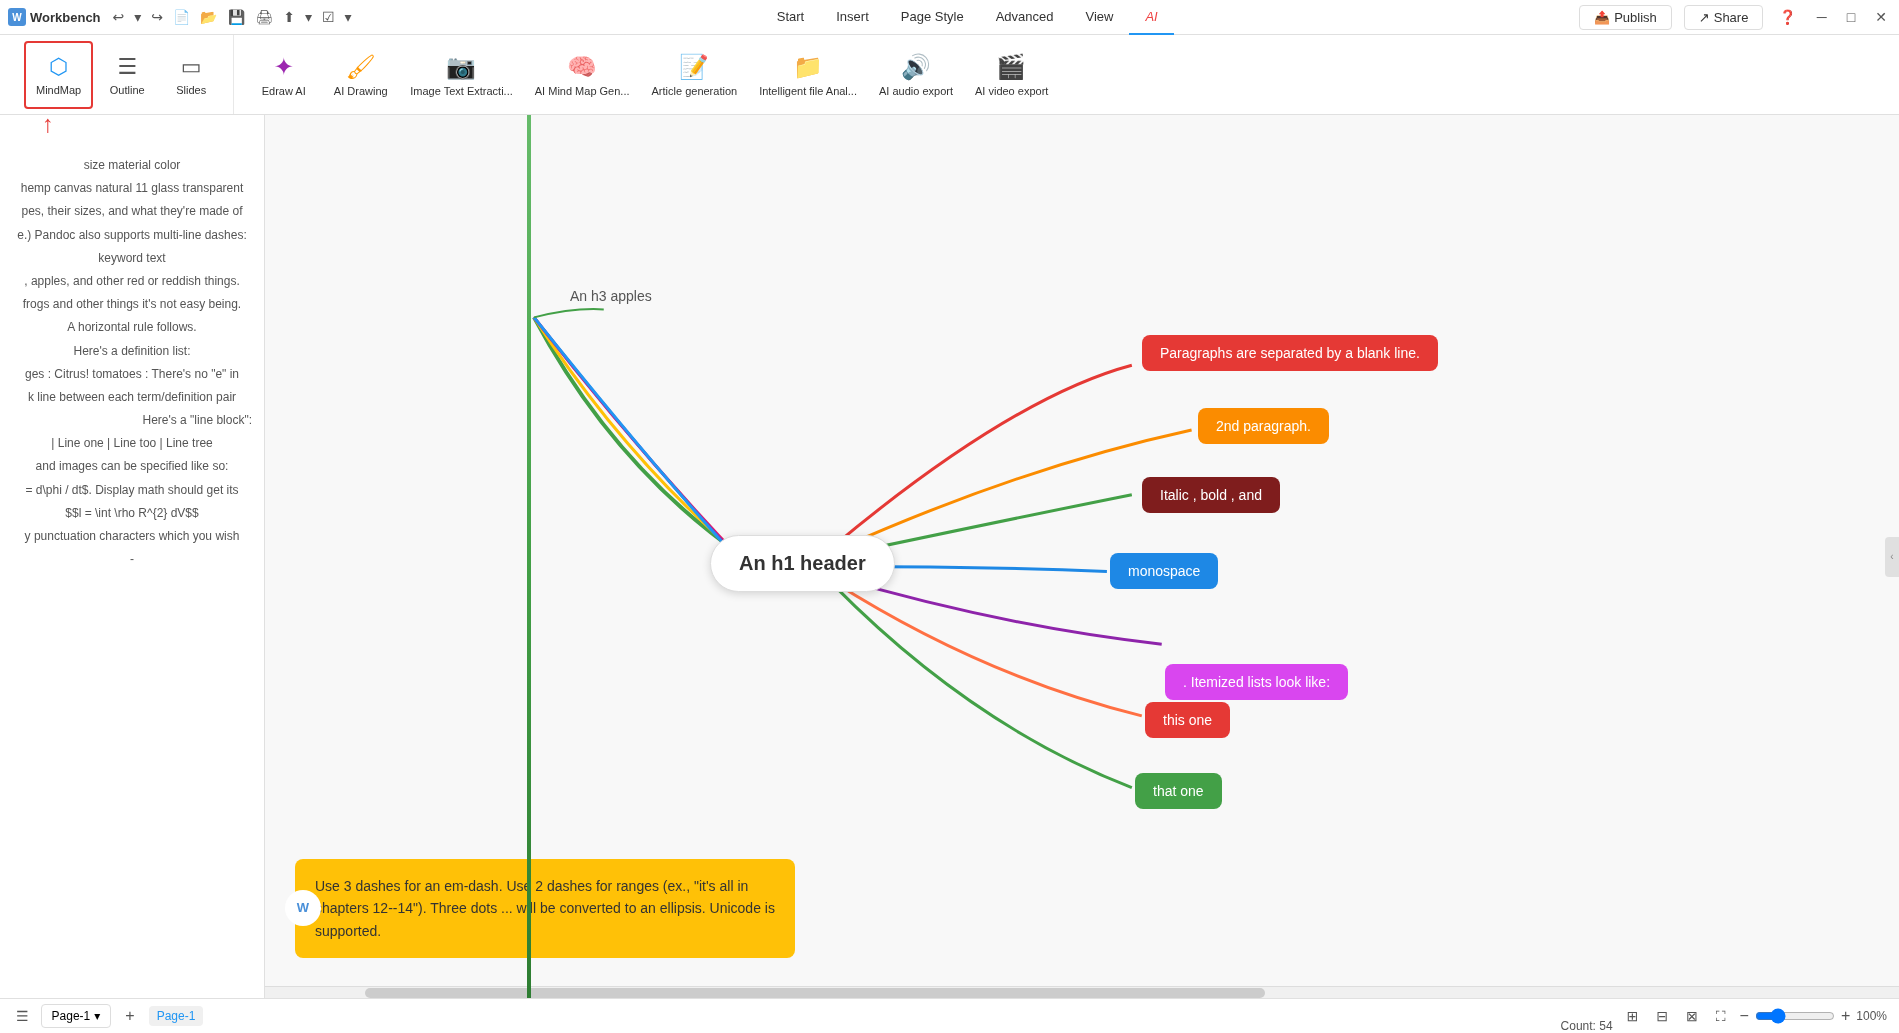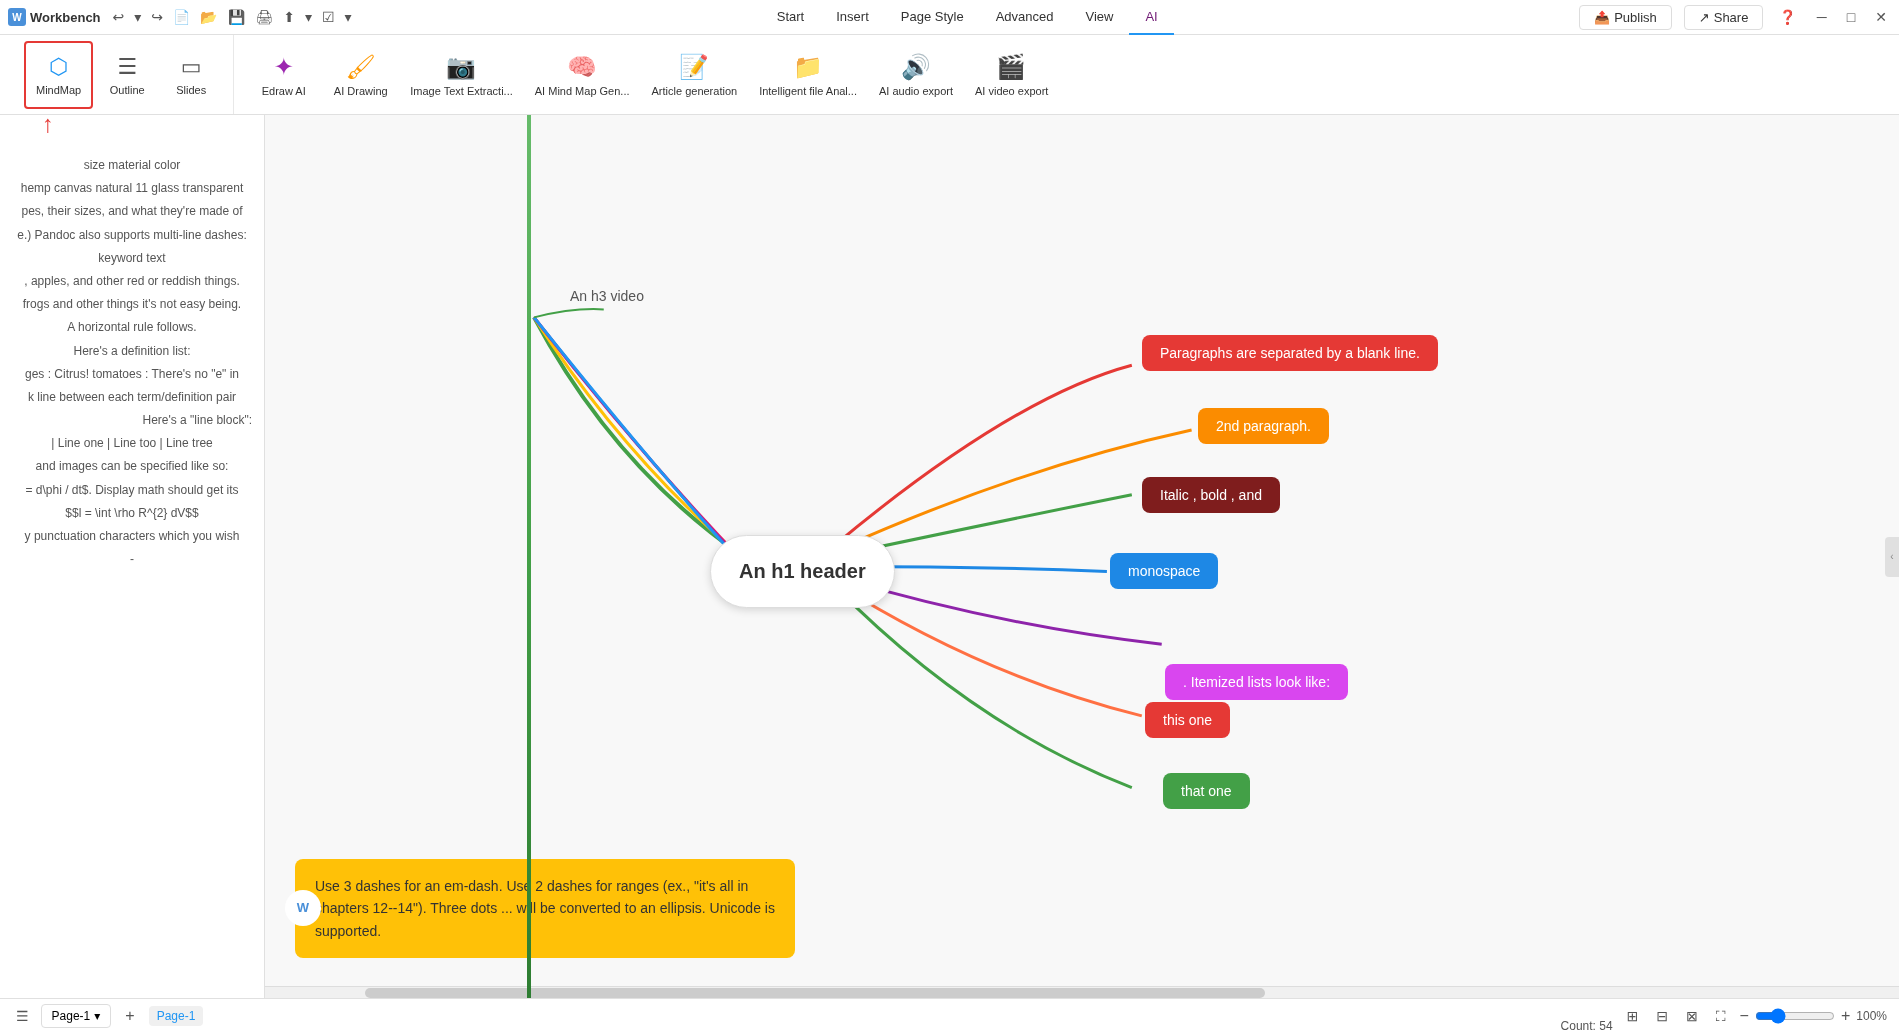--- a/index.html
+++ b/index.html
@@ -18,21 +18,21 @@
     .title-icon { width: 18px; height: 18px; background: #4a90d9; border-radius: 3px; display: inline-flex; align-items: center; justify-content: center; color: white; font-size: 10px; font-weight: bold; }
 
     .undo-redo { display: flex; align-items: center; gap: 2px; }
     .icon-btn { background: none; border: none; cursor: pointer; padding: 2px 4px; color: #555; font-size: 14px; border-radius: 3px; }
 
     .nav-menu { display: flex; align-items: center; }
     .nav-item {
       padding: 0 16px; height: 35px; display: flex; align-items: center;
       font-size: 13px; color: #333; cursor: pointer; border-bottom: 2px solid transparent;
     }
-    .nav-item.active { color: #701a75; border-bottom: 2px solid #2196F3; }
+    .nav-item.active { color: #ef4444; border-bottom: 2px solid #2196F3; font-style: italic; }
 
     .publish-btn {
       display: flex; align-items: center; gap: 4px; padding: 4px 14px;
       background: #fff; border: 1px solid #ddd; border-radius: 4px; cursor: pointer;
       font-size: 13px; color: #333;
     }
     .share-btn {
       display: flex; align-items: center; gap: 4px; padding: 4px 14px;
       background: #fff; border: 1px solid #ddd; border-radius: 4px; cursor: pointer;
       font-size: 13px; color: #333;
@@ -77,21 +77,21 @@
     .outline-line.right-align { text-align: center; }
 
     
     #canvas-area {
       flex: 1; background: #f8f8f8; position: relative; overflow: hidden;
     }
 
     
     .center-node {
       position: absolute; background: white; border-radius: 50px;
-      padding: 24px 28px; font-size: 20px; font-weight: 600; color: #333;
+      padding: 16px 28px; font-size: 20px; font-weight: 600; color: #333;
       box-shadow: 0 2px 8px rgba(0,0,0,0.15); border: 1px solid #ddd;
       white-space: nowrap;
     }
 
     .branch-node {
       position: absolute; border-radius: 8px; padding: 10px 18px;
       font-size: 14px; font-weight: 500; color: white; white-space: nowrap;
     }
 
     
@@ -313,37 +313,37 @@
 
       <path d="M 270 200 Q 350 350 480 440" stroke="#43A047" stroke-width="4" fill="none"></path>
       <path d="M 270 200 Q 360 340 480 442" stroke="#FFC107" stroke-width="3" fill="none"></path>
       <path d="M 270 200 Q 370 330 480 445" stroke="#E91E63" stroke-width="3" fill="none"></path>
       <path d="M 270 200 Q 380 340 480 447" stroke="#9C27B0" stroke-width="3" fill="none"></path>
       <path d="M 270 200 Q 390 350 480 449" stroke="#2196F3" stroke-width="3" fill="none"></path>
 
       <path d="M 270 200 Q 310 190 340 192" stroke="#43A047" stroke-width="2" fill="none"></path>
     </svg>
 
-    <div style="position:absolute; top:173px; left:305px; font-size:14px; color:#555;">An h3 video</div>
+    <div style="position:absolute; top:173px; left:305px; font-size:14px; color:#555;">An h3 apples</div>
 
     <div class="center-node" style="left: 445px; top: 420px;">An h1 header</div>
 
     <div class="branch-node" style="left: 877px; top: 220px; background: #E53935; max-width: 430px;">Paragraphs are separated by a blank line.</div>
 
     <div class="branch-node" style="left: 933px; top: 293px; background: #FB8C00;">2nd paragraph.</div>
 
     <div class="branch-node" style="left: 877px; top: 362px; background: #7f1d1d;">Italic , bold , and</div>
 
     <div class="branch-node" style="left: 845px; top: 438px; background: #1E88E5;">monospace</div>
 
     <div class="branch-node" style="left: 900px; top: 513px; background: #d946ef; margin-top: 36px;">. Itemized lists look like:</div>
 
     <div class="branch-node" style="left: 880px; top: 587px; background: #E53935;">this one</div>
 
-    <div class="branch-node" style="left: 870px; top: 658px; background: #43A047; margin-left: 28px;">that one</div>
+    <div class="branch-node" style="left: 870px; top: 658px; background: #43A047;">that one</div>
 
     <div id="info-box">
       <div id="info-box-icon">
         <span style="color:#4a90d9; font-weight:bold; font-size:13px;">W</span>
       </div>
       <span>Use 3 dashes for an em-dash. Use 2 dashes for ranges (ex., "it's all in chapters 12--14"). Three dots ... will be converted to an ellipsis. Unicode is supported.</span>
     </div>
 
     <div class="scrollbar-bottom">
       <div class="scrollbar-thumb"></div>

